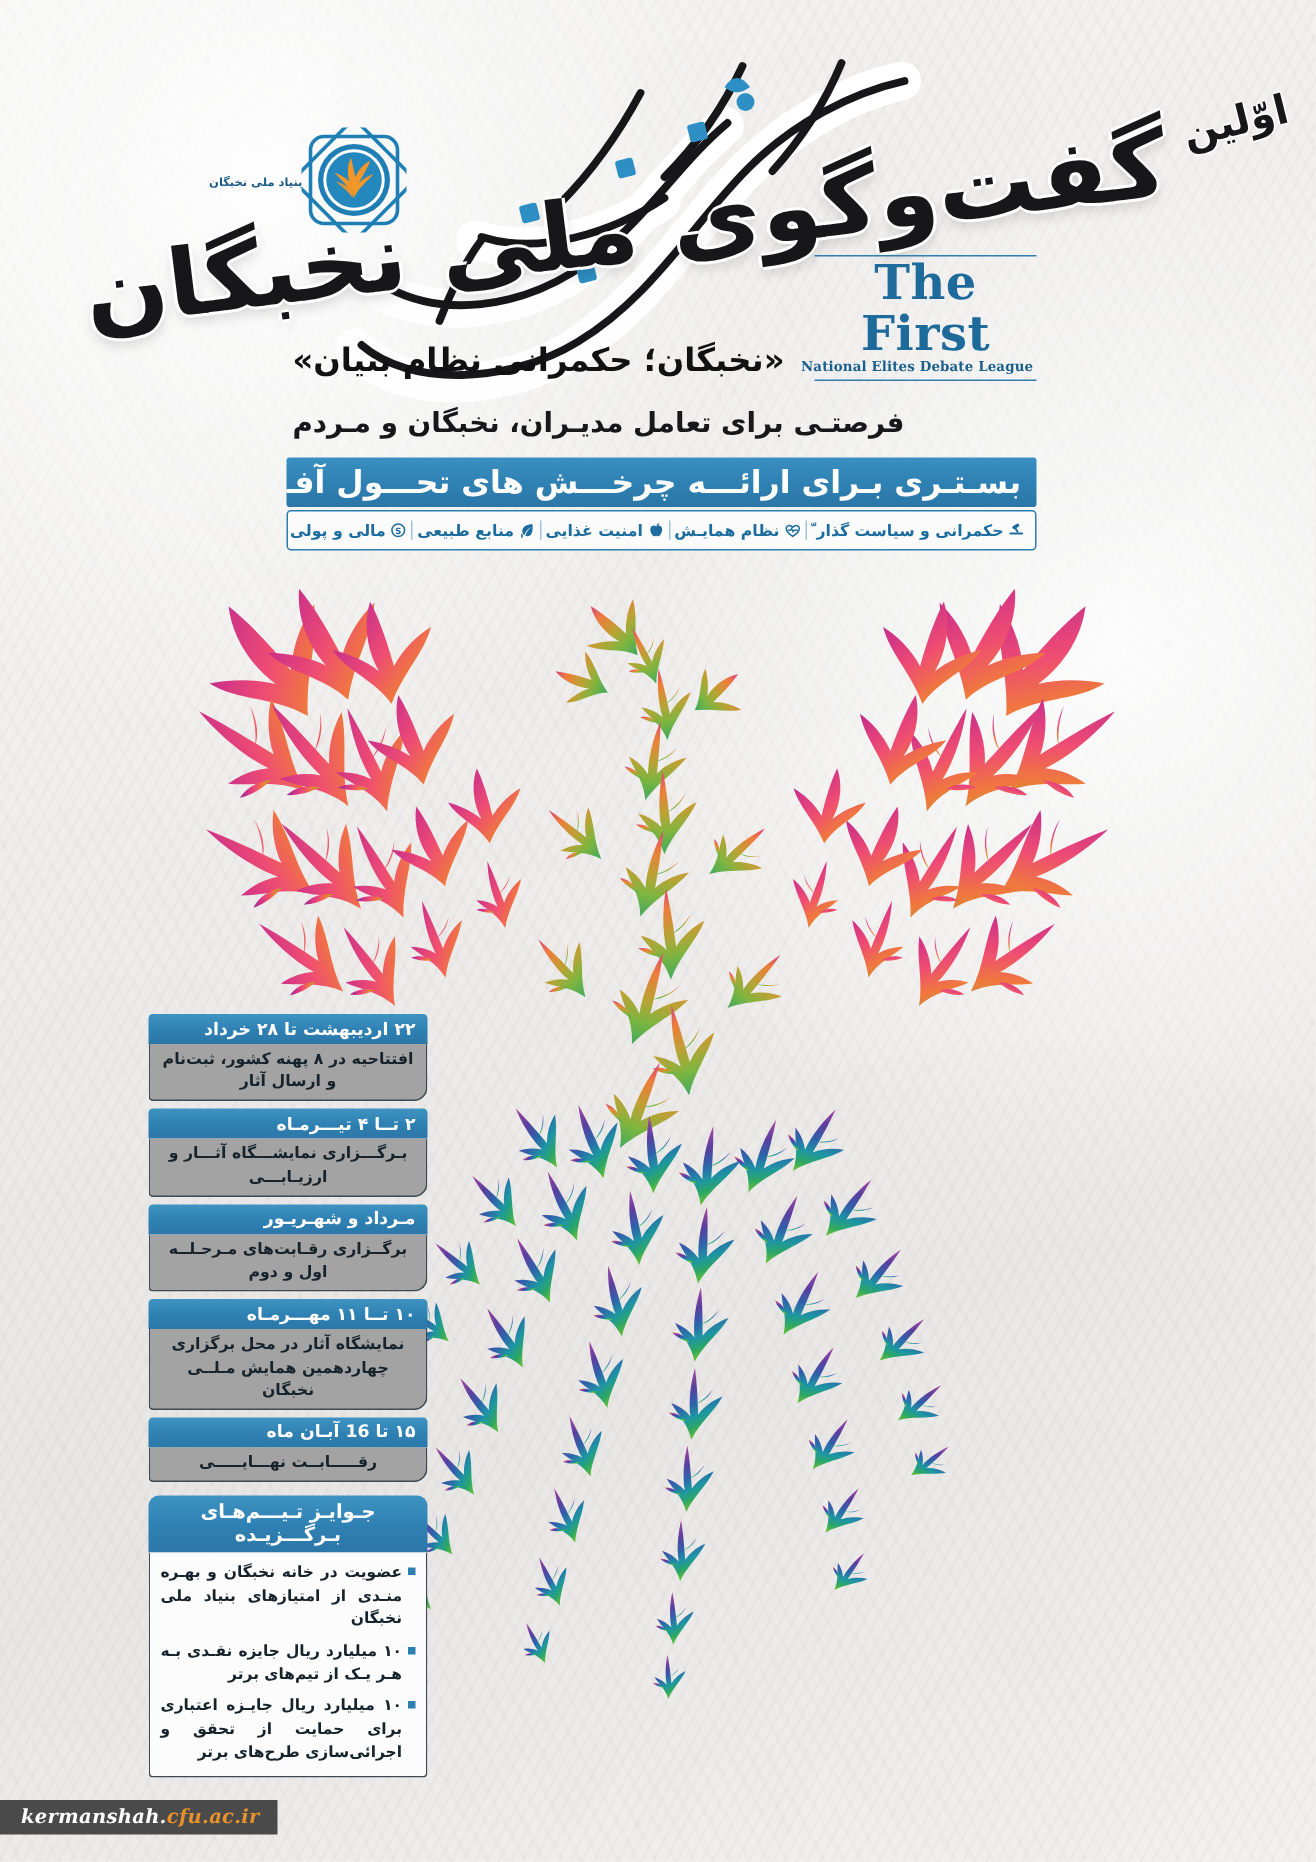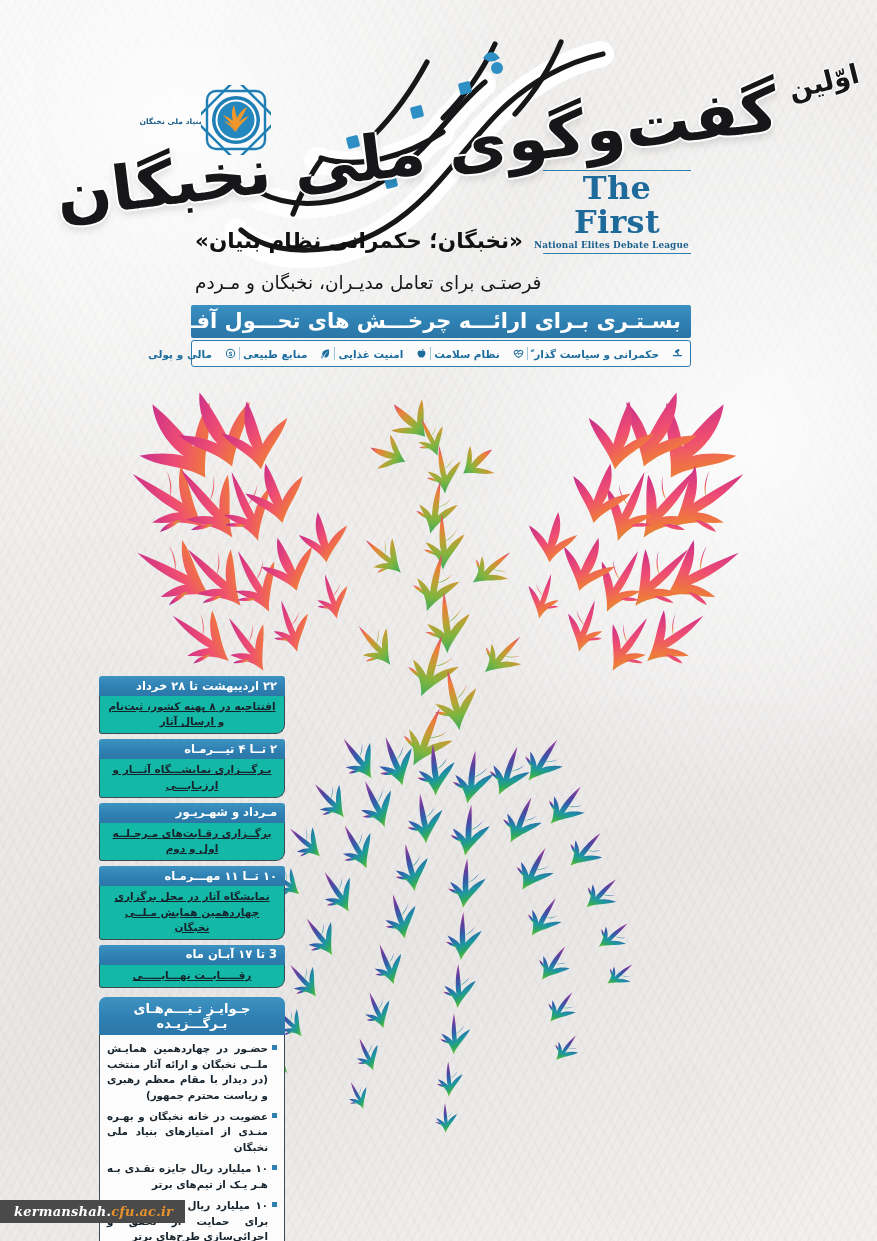--- a/index.html
+++ b/index.html
@@ -87,66 +87,65 @@
     font-size:9.2px;font-weight:700;color:#1b5f8c;letter-spacing:.1px;
     white-space:nowrap;transform:scaleX(.97);
   }
 
   .slogan{
     position:absolute;right:186px;top:228px;width:496px;text-align:left;
     font-size:21.5px;font-weight:700;color:#111;letter-spacing:-.4px;
   }
   .tagline{
     position:absolute;right:186px;top:272px;width:496px;text-align:left;
-    font-size:18.5px;font-weight:400;color:#18181a;letter-spacing:-.3px;
+    font-size:18.5px;font-weight:700;color:#18181a;letter-spacing:-.3px;
   }
 
   .bandwrap{
     position:absolute;right:186px;top:305px;width:500px;
   }
   .band{
     background:linear-gradient(180deg,#3a90c0 0%,#2f80b2 55%,#2a76a7 100%);
     color:#fff;font-size:21px;font-weight:700;
     padding:4px 10px 5px;letter-spacing:-.3px;
     border-radius:2px;white-space:nowrap;overflow:hidden;
     text-align:center;
   }
   .topics{
     margin-top:2px;
     border:1.6px solid #2d7cae;border-radius:3px;background:#fbfbfb;
     display:flex;align-items:center;justify-content:space-between;
     padding:2px 7px;gap:3px;height:21px;
   }
   .topic{
-    display:flex;align-items:center;gap:13px;
+    display:flex;align-items:center;gap:3px;
     font-size:10.5px;font-weight:700;color:#1c6d9e;white-space:nowrap;
   }
   .topic .ic{width:11px;height:11px;display:block;flex:0 0 auto;}
   .tsep{width:1px;height:13px;background:#9dc4db;flex:0 0 auto;}
 
   
   .phoenix{position:absolute;left:118px;top:382px;width:640px;height:760px;}
   .phoenix svg{display:block;width:100%;height:100%;}
 
   
   .leftcol{position:absolute;right:592px;top:676px;width:186px;}
 
   .tl-item{margin-bottom:5px;}
   .tl-date{
     display:block;background:linear-gradient(180deg,#3d93c2 0%,#2f80b2 55%,#2b77a8 100%);
     color:#fff;font-size:11.5px;font-weight:700;
     padding:2.5px 8px 3.5px;border-radius:3px 3px 0 0;
     text-align:right;letter-spacing:-.2px;white-space:nowrap;overflow:hidden;
   }
   .tl-body{
-    border:1.3px solid #3b4a55;border-top:none;background:#14b8a6;
+    border:1.3px solid #3b4a55;border-top:none;background:#a3a3a3;
     font-size:10.5px;font-weight:700;color:#16232c;
     padding:3px 7px 4px;line-height:1.45;text-align:center;
     border-radius:0 0 9px 3px;
-    text-decoration:underline;
   }
 
   .awards{margin-top:9px;}
   .aw-head{
     background:linear-gradient(180deg,#3d93c2 0%,#2f80b2 55%,#2b77a8 100%);
     color:#fff;font-size:13px;font-weight:700;text-align:center;
     padding:3.5px 8px 4.5px;border-radius:7px 7px 0 0;letter-spacing:-.2px;
   }
   .aw-body{
     border:1.3px solid #3b4a55;border-top:none;background:#fcfcfc;
@@ -260,21 +259,21 @@
         </div>
         <span class="tsep"></span>
 
         <div class="topic">
           <span class="ic">
             <svg viewBox="0 0 12 12">
                 <path d="M6 10.4 C2 7.8 .8 5.8 1.4 4 C2 2.3 4.3 2 6 3.9 C7.7 2 10 2.3 10.6 4 C11.2 5.8 10 7.8 6 10.4 Z" fill="none" stroke="#1c6d9e" stroke-width="1.1"></path>
                 <path d="M2.4 6 h2 l.8-1.3 l1 2.4 l.9-1.1 h2.5" fill="none" stroke="#1c6d9e" stroke-width="1"></path>
               </svg>
           </span>
-          <span>نظام سلامت</span>
+          <span>نظام همایـش</span>
         </div>
         <span class="tsep"></span>
 
         <div class="topic">
           <span class="ic">
             <svg viewBox="0 0 12 12">
                 <g fill="#1c6d9e">
                   <path d="M6 3.2 C4.6 2 2 2.6 1.7 5 C1.4 7.4 3.4 10.4 4.9 10.4 C5.5 10.4 5.7 10 6 10 C6.3 10 6.5 10.4 7.1 10.4 C8.6 10.4 10.6 7.4 10.3 5 C10 2.6 7.4 2 6 3.2 Z"></path>
                   <path d="M6.2 3 C6.2 1.9 7 1 8.1 .9 C8.2 2 7.4 2.9 6.2 3 Z"></path>
                 </g>
@@ -479,33 +478,29 @@
     </div>
     <div class="tl-item">
       <span class="tl-date">مـرداد و شهـریـور</span>
       <div class="tl-body">برگــزاری رقـابت‌های مـرحـلــه اول و دوم</div>
     </div>
     <div class="tl-item">
       <span class="tl-date">۱۰ تــا ۱۱ مهـــرمـاه</span>
       <div class="tl-body">نمایشگاه آثار در محل برگزاری چهاردهمین همایش مـلــی نخبگان</div>
     </div>
     <div class="tl-item">
-      <span class="tl-date">3 تا ۱۷ آبـان ماه</span>
+      <span class="tl-date">۱۵ تا 16 آبـان ماه</span>
       <div class="tl-body">رقـــــابــت نهـــایـــــی</div>
     </div>
 
     <div class="awards">
       <div class="aw-head">جـوایـز تـیـــم‌هـای بـرگـــزیـده</div>
       <div class="aw-body">
         <div class="aw-item">
           <span class="bullet"></span>
-          <span>حضـور در چهاردهمین همایـش ملــی نخبگان و ارائه آثار منتخب (در دیدار با مقام معظم رهبری و ریاست محترم جمهور)</span>
-        </div>
-        <div class="aw-item">
-          <span class="bullet"></span>
           <span>عضویت در خانه نخبگان و بهـره منـدی از امتیازهای بنیاد ملی نخبگان</span>
         </div>
         <div class="aw-item">
           <span class="bullet"></span>
           <span>۱۰ میلیارد ریال جایزه نقـدی بـه هـر یـک از تیم‌های برتر</span>
         </div>
         <div class="aw-item">
           <span class="bullet"></span>
           <span>۱۰ میلیارد ریال جایـزه اعتباری برای حمایت از تحقق و اجرائی‌سازی طرح‌های برتر</span>
         </div>

